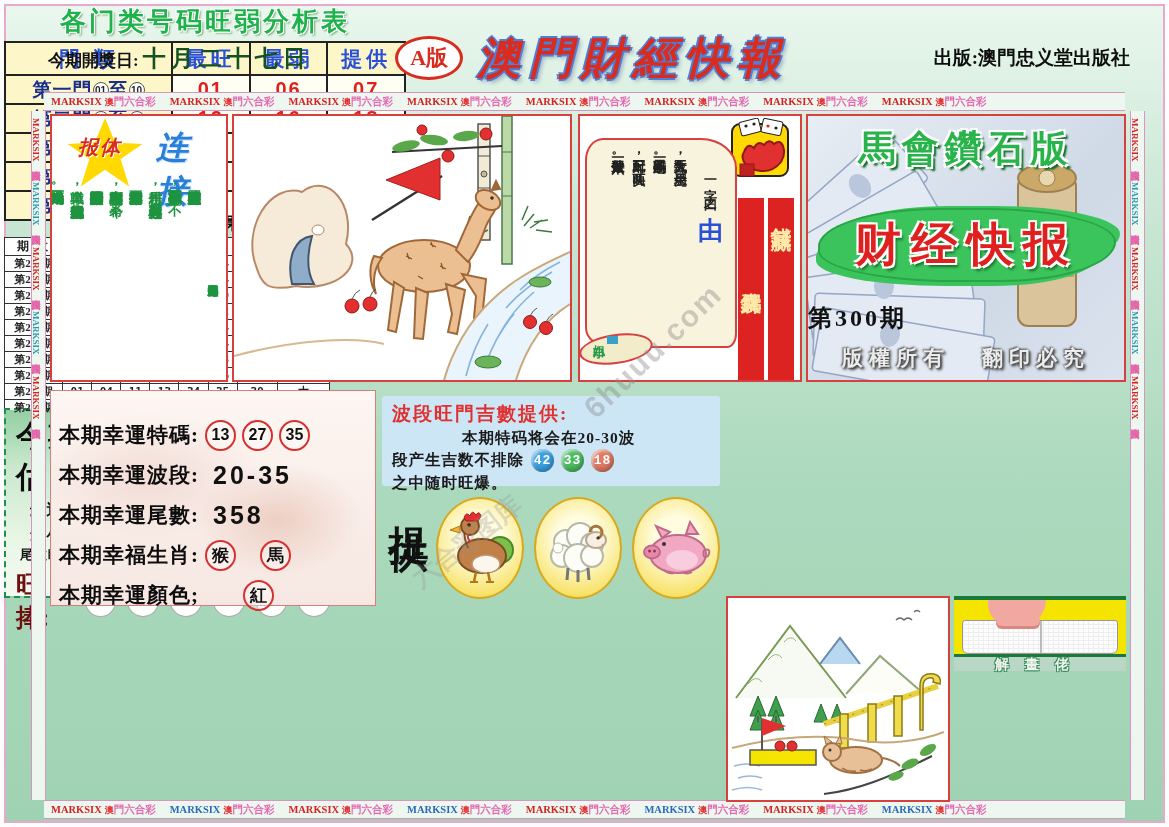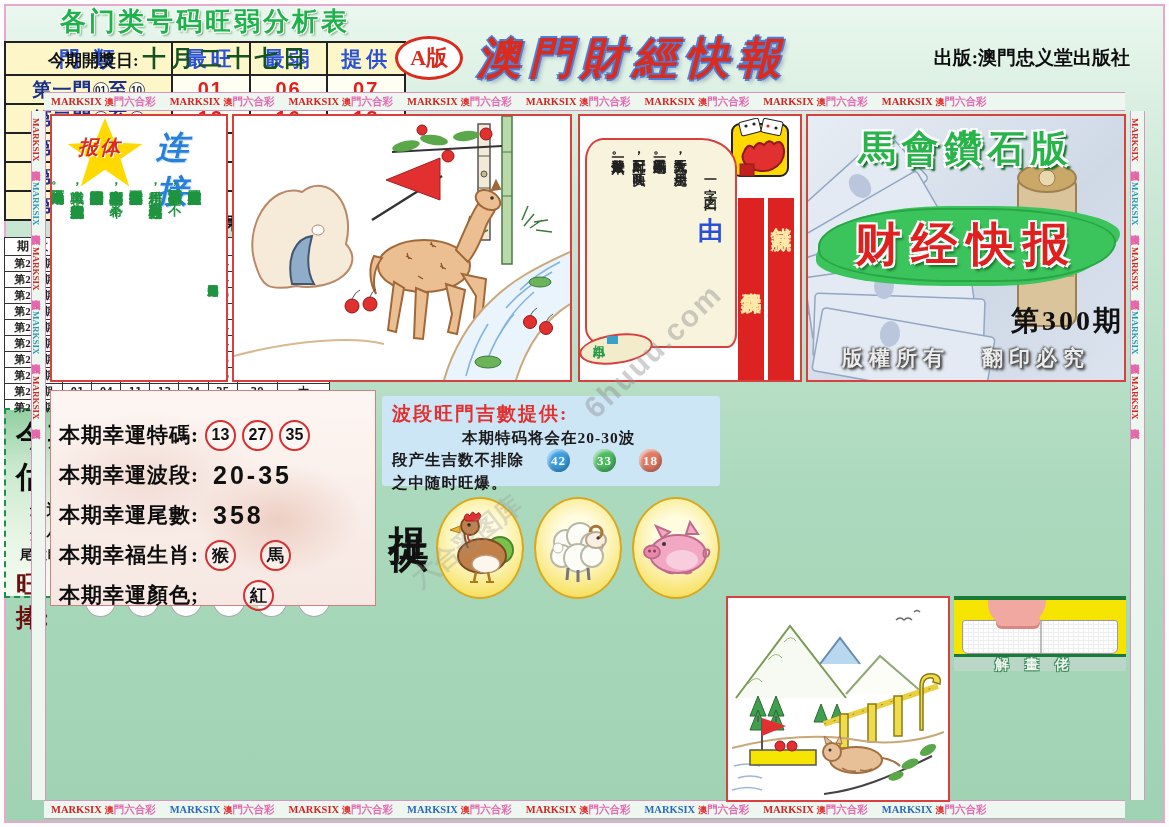--- a/index.html
+++ b/index.html
@@ -93,22 +93,22 @@
     font-family:"Liberation Serif",serif; font-weight:bold; font-size:37px; letter-spacing:6px;
     color:#28b44a;
     text-shadow:-2px -2px 0 #fff,2px -2px 0 #fff,-2px 2px 0 #fff,2px 2px 0 #fff,4px 4px 2px #0a6a22; }
   .cloud { position:absolute; left:10px; top:92px; width:298px; height:74px; background:#3cc45c;
     border-radius:46% 50% 44% 52% / 60% 52% 62% 48%;
     box-shadow:-8px 10px 0 -6px #3cc45c, 10px -8px 0 -6px #3cc45c, 0 0 0 2px #2aa546 inset;
     display:flex; align-items:center; justify-content:center; }
   .dm-sub { font-family:"Liberation Serif",serif; font-weight:bold; font-size:46px; color:#e01f1f;
     letter-spacing:10px;
     text-shadow:-2px -2px 0 #fff,2px -2px 0 #fff,-2px 2px 0 #fff,2px 2px 0 #fff,3px 4px 3px #156a28; }
-  .dm-issue { position:absolute; top:186px; width:100%; text-align:right;
-    font-family:"Liberation Serif",serif; font-weight:bold; font-size:28px; color:#111; letter-spacing:3px; }
+  .dm-issue { position:absolute; top:186px; width:100%; text-align:left;
+    font-family:"Liberation Serif",serif; font-weight:bold; font-size:24px; color:#111; letter-spacing:3px; }
   .dm-copy { position:absolute; bottom:8px; left:0; right:0; display:flex; justify-content:space-between;
     padding:0 34px; font-family:"Liberation Serif",serif; font-weight:bold; font-size:21px;
     color:#ececec; letter-spacing:6px;
     text-shadow:1px 1px 2px #4a4a4a,-1px -1px 2px #4a4a4a,2px 2px 3px #333; }
 
   
   .p-lucky { left:46px; top:386px; width:326px; height:216px; border:1px solid #d08080;
     background:
       radial-gradient(120px 80px at 70% 60%, rgba(222,170,150,.45), rgba(0,0,0,0) 70%),
       radial-gradient(160px 90px at 30% 40%, rgba(230,190,180,.4), rgba(0,0,0,0) 70%),
@@ -125,21 +125,21 @@
     font-family:"Liberation Sans",sans-serif; }
 
   
   .p-wave { left:378px; top:392px; width:338px; height:90px; background:#cde6f6; border-radius:3px;
     padding:5px 10px; }
   .wv-title { color:#e03030; font-weight:bold; font-size:19px; font-family:"Liberation Serif",serif;
     letter-spacing:2px; }
   .wv-line { font-family:"Liberation Serif",serif; font-weight:bold; font-size:15.5px; color:#1a1a1a;
     letter-spacing:1px; line-height:1.45; }
   .wv-l1 { text-indent:70px; }
-  .wv-l2 { display:flex; align-items:flex-start; gap:23px; }
+  .wv-l2 { display:flex; align-items:flex-end; gap:7px;font-family:Liberation Mono, monospace; }
   .ball { width:23px; height:23px; border-radius:50%; color:#fff; font-weight:bold; font-size:13px;
     display:flex; align-items:center; justify-content:center;
     box-shadow:inset -2px -3px 4px rgba(0,0,0,.25), inset 2px 2px 3px rgba(255,255,255,.6); }
 
   
   .tigong { position:absolute; left:380px; top:490px; width:44px; height:112px;
     font-family:"Liberation Serif",serif; font-weight:bold; font-size:40px; color:#111;
     writing-mode:vertical-rl; text-orientation:upright; line-height:1; letter-spacing:8px; }
   .zodiac { position:absolute; left:432px; top:486px; width:284px; height:116px;
     display:flex; gap:10px; align-items:center; justify-content:center; }

